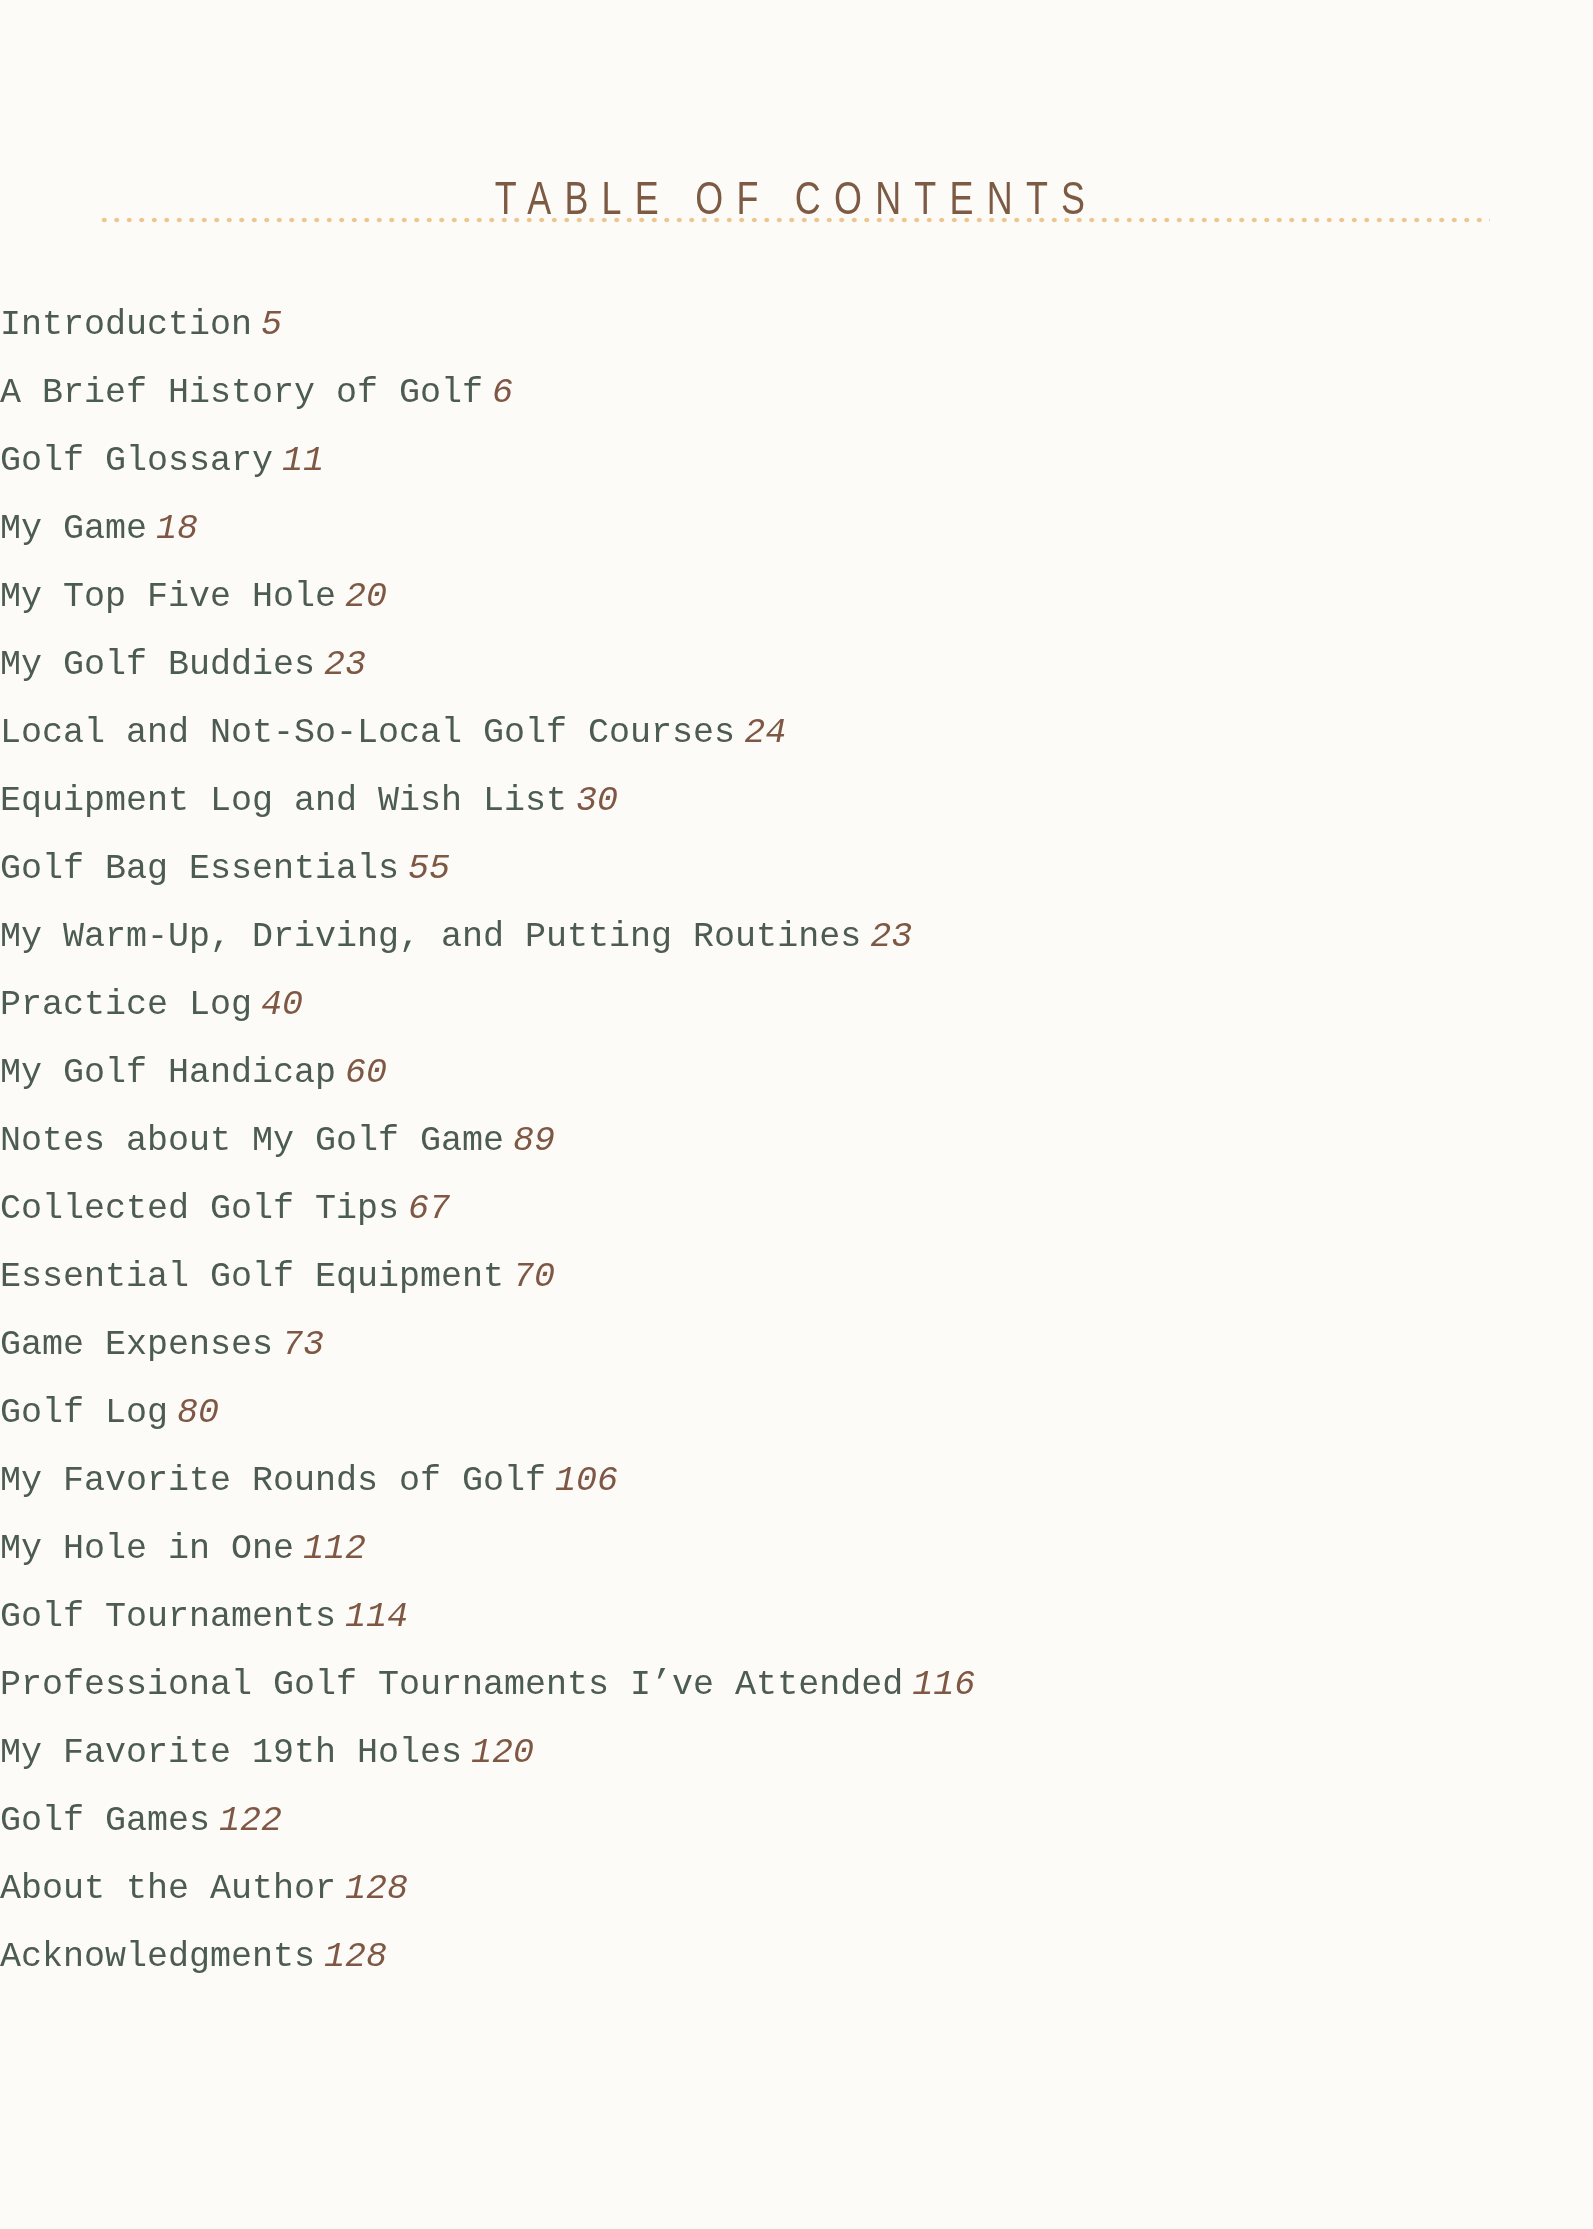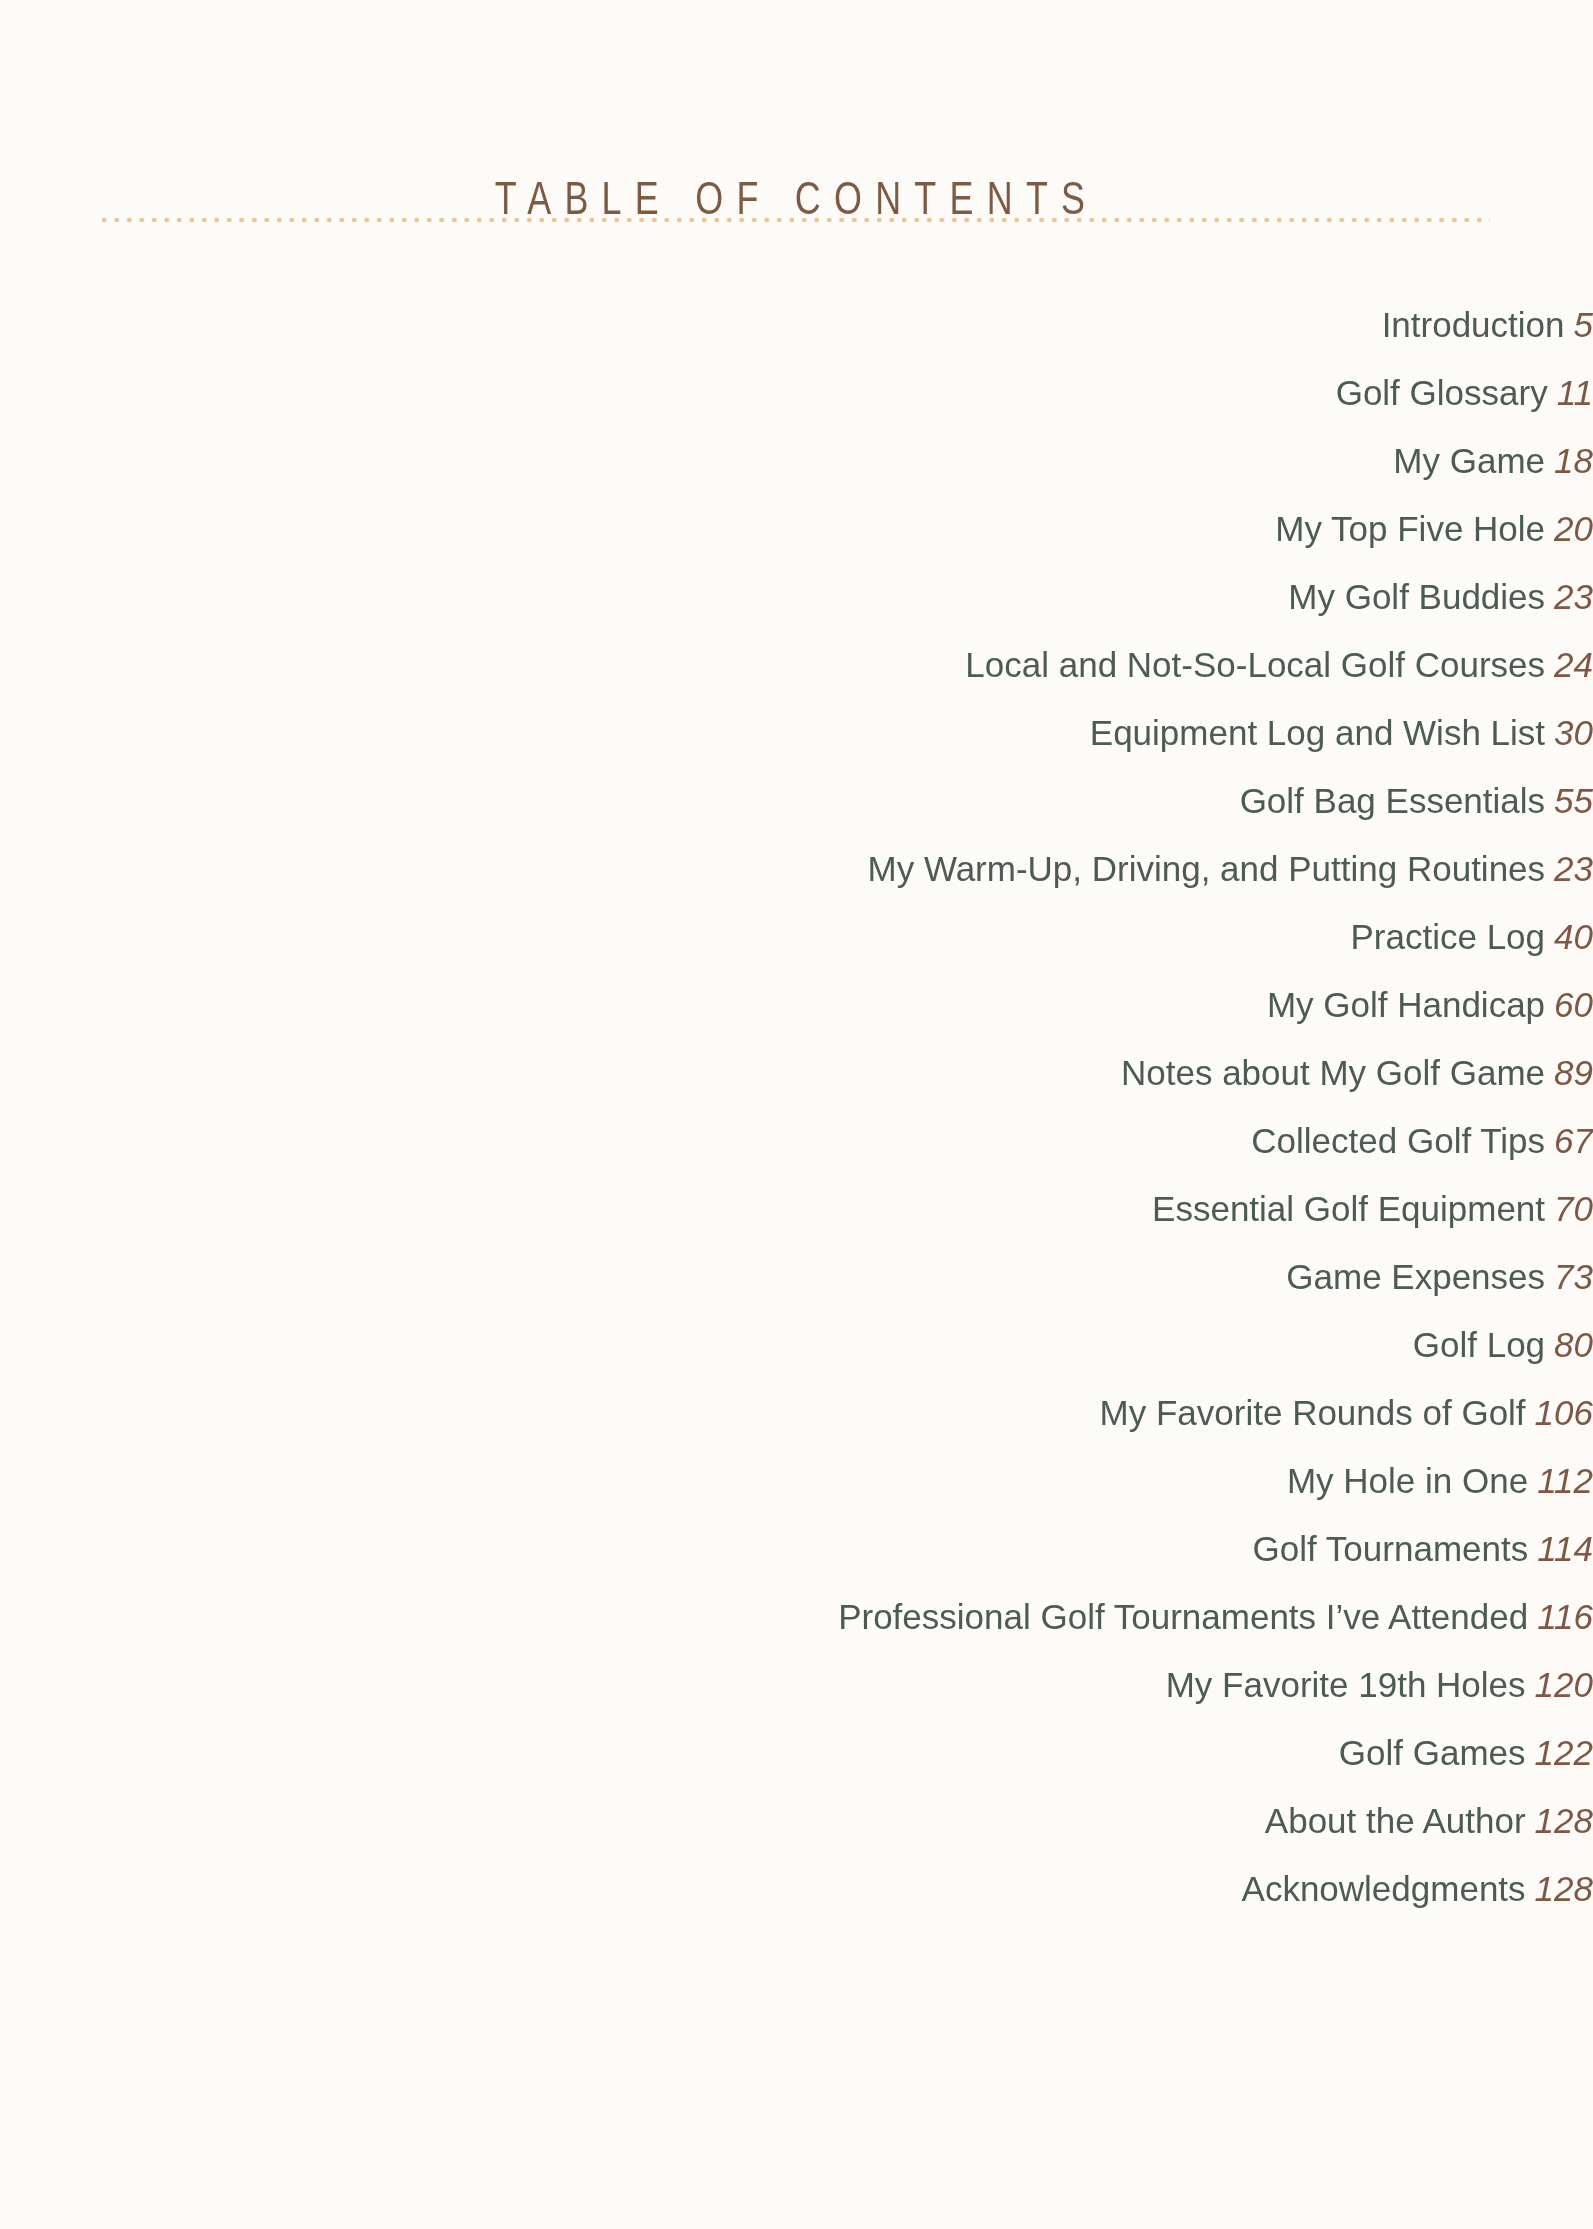--- a/index.html
+++ b/index.html
@@ -31,39 +31,40 @@
     background-position: 0 0;
   }
   .toc {
     position: absolute;
     top: 302px; left: 0; width: 1593px;
     margin: 0; padding: 0; list-style: none;
   }
   .toc li {
     height: 68px;
     line-height: 46px;
-    text-align: right;
-    font-family: Liberation Sans, sans-serif;
+    text-align: left;
+    font-family: Liberation Mono, monospace;
     font-size: 35px;
     color: #4c5c52;
   }
   .toc .page {
     font-style: italic;
     color: #7e5844;
     margin-left: 9px;
   }
 </style>
 </head>
 <body>
 
 <h1 class="title">TABLE OF CONTENTS</h1>
 <div class="dots"></div>
 
 <ul class="toc">
   <li><span>Introduction</span><span class="page">5</span></li>
+  <li><span>A Brief History of Golf</span><span class="page">6</span></li>
   <li><span>Golf Glossary</span><span class="page">11</span></li>
   <li><span>My Game</span><span class="page">18</span></li>
   <li><span>My Top Five Hole</span><span class="page">20</span></li>
   <li><span>My Golf Buddies</span><span class="page">23</span></li>
   <li><span>Local and Not-So-Local Golf Courses</span><span class="page">24</span></li>
   <li><span>Equipment Log and Wish List</span><span class="page">30</span></li>
   <li><span>Golf Bag Essentials</span><span class="page">55</span></li>
   <li><span>My Warm-Up, Driving, and Putting Routines</span><span class="page">23</span></li>
   <li><span>Practice Log</span><span class="page">40</span></li>
   <li><span>My Golf Handicap</span><span class="page">60</span></li>

